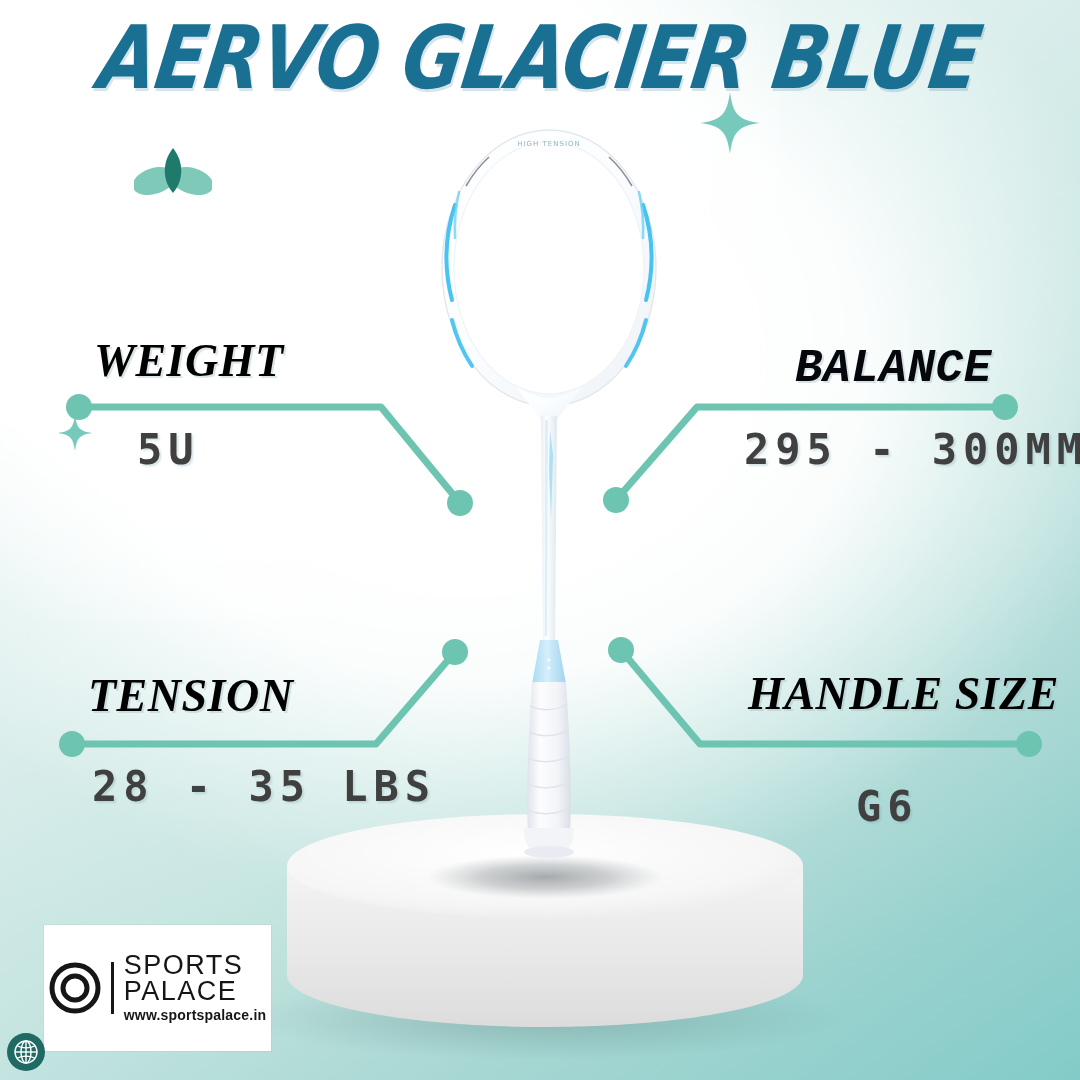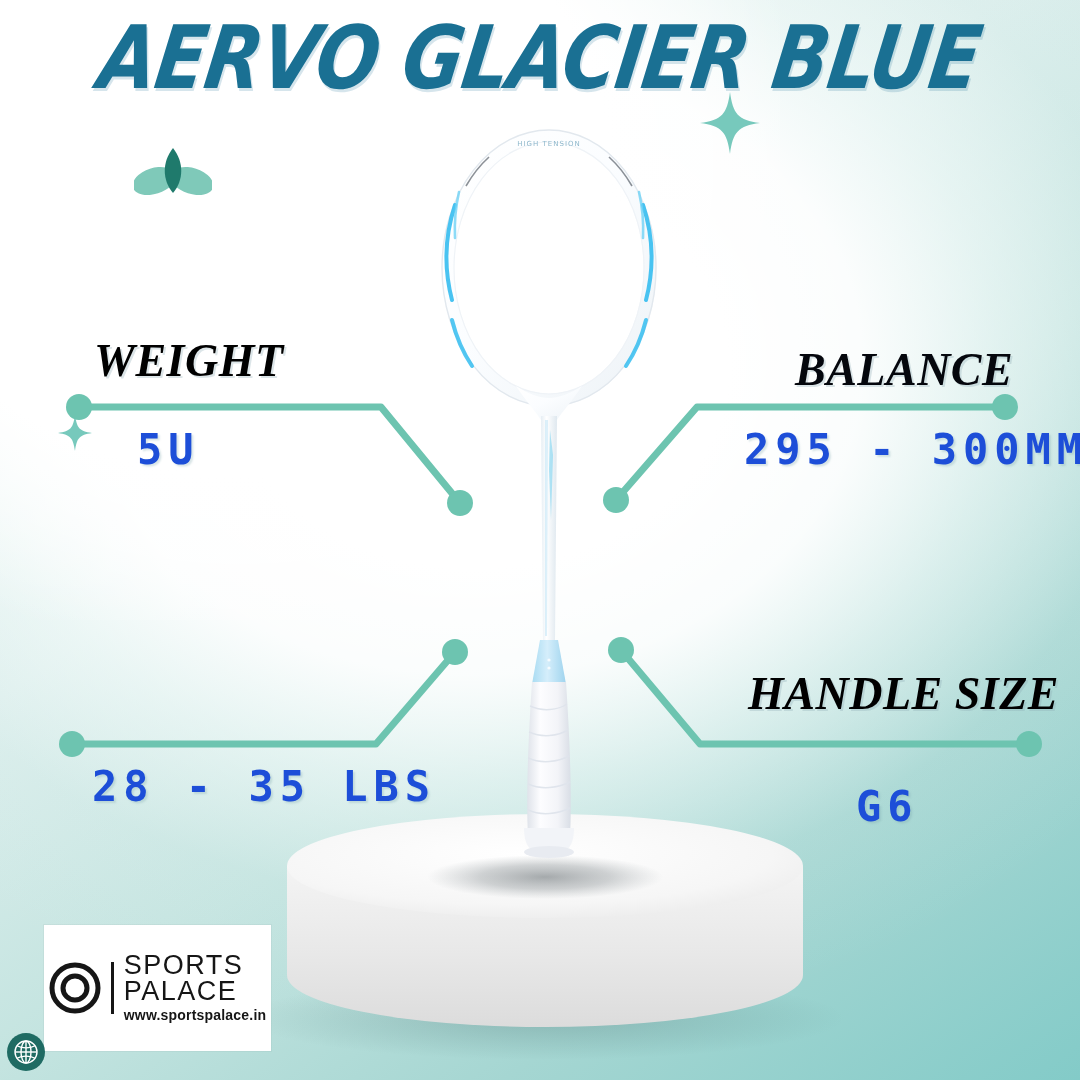--- a/index.html
+++ b/index.html
@@ -94,21 +94,21 @@
     text-shadow: 2px 2px 0 rgba(140,170,180,0.30);
     white-space: nowrap;
   }
   .spec-label.dark { color: #05070d; }
   .spec-value {
     position: absolute;
     font-family: "DejaVu Sans Mono", "Liberation Mono", monospace;
     font-weight: bold;
     font-size: 42px;
     letter-spacing: 6px;
-    color: #1d4ed8;
+    color: #404040;
     text-shadow: 2px 2px 2px rgba(120,160,170,0.28);
     white-space: nowrap;
   }
 
   
   .logo-card {
     position: absolute;
     left: 44px;
     top: 925px;
     width: 227px;
@@ -296,23 +296,24 @@
       <circle cx="72" cy="744" r="13"></circle>
       <circle cx="455" cy="652" r="13"></circle>
       <circle cx="1029" cy="744" r="13"></circle>
       <circle cx="621" cy="650" r="13"></circle>
     </g>
   </svg>
 
   <div class="spec-label" style="left:94px; top:334px;">WEIGHT</div>
   <div class="spec-value" style="left:137px; top:425px;">5U</div>
 
-  <div class="spec-label dark" style="left:795px; top:343px;">BALANCE</div>
+  <div class="spec-label dark" style="left:795px; top:343px;font-family:Liberation Mono, monospace;">BALANCE</div>
   <div class="spec-value" style="left:744px; top:425px;">295 - 300MM</div>
 
+  <div class="spec-label" style="left:88px; top:669px;">TENSION</div>
   <div class="spec-value" style="left:92px; top:762px;">28 - 35 LBS</div>
 
   <div class="spec-label" style="left:748px; top:667px;">HANDLE SIZE</div>
   <div class="spec-value" style="left:856px; top:782px;">G6</div>
 
   <div class="logo-card">
     <svg class="logo-mark" viewBox="0 0 52 52">
       <circle cx="26" cy="26" r="23" fill="none" stroke="#161616" stroke-width="5"></circle>
       <circle cx="26" cy="26" r="12" fill="none" stroke="#161616" stroke-width="5"></circle>
     </svg>

